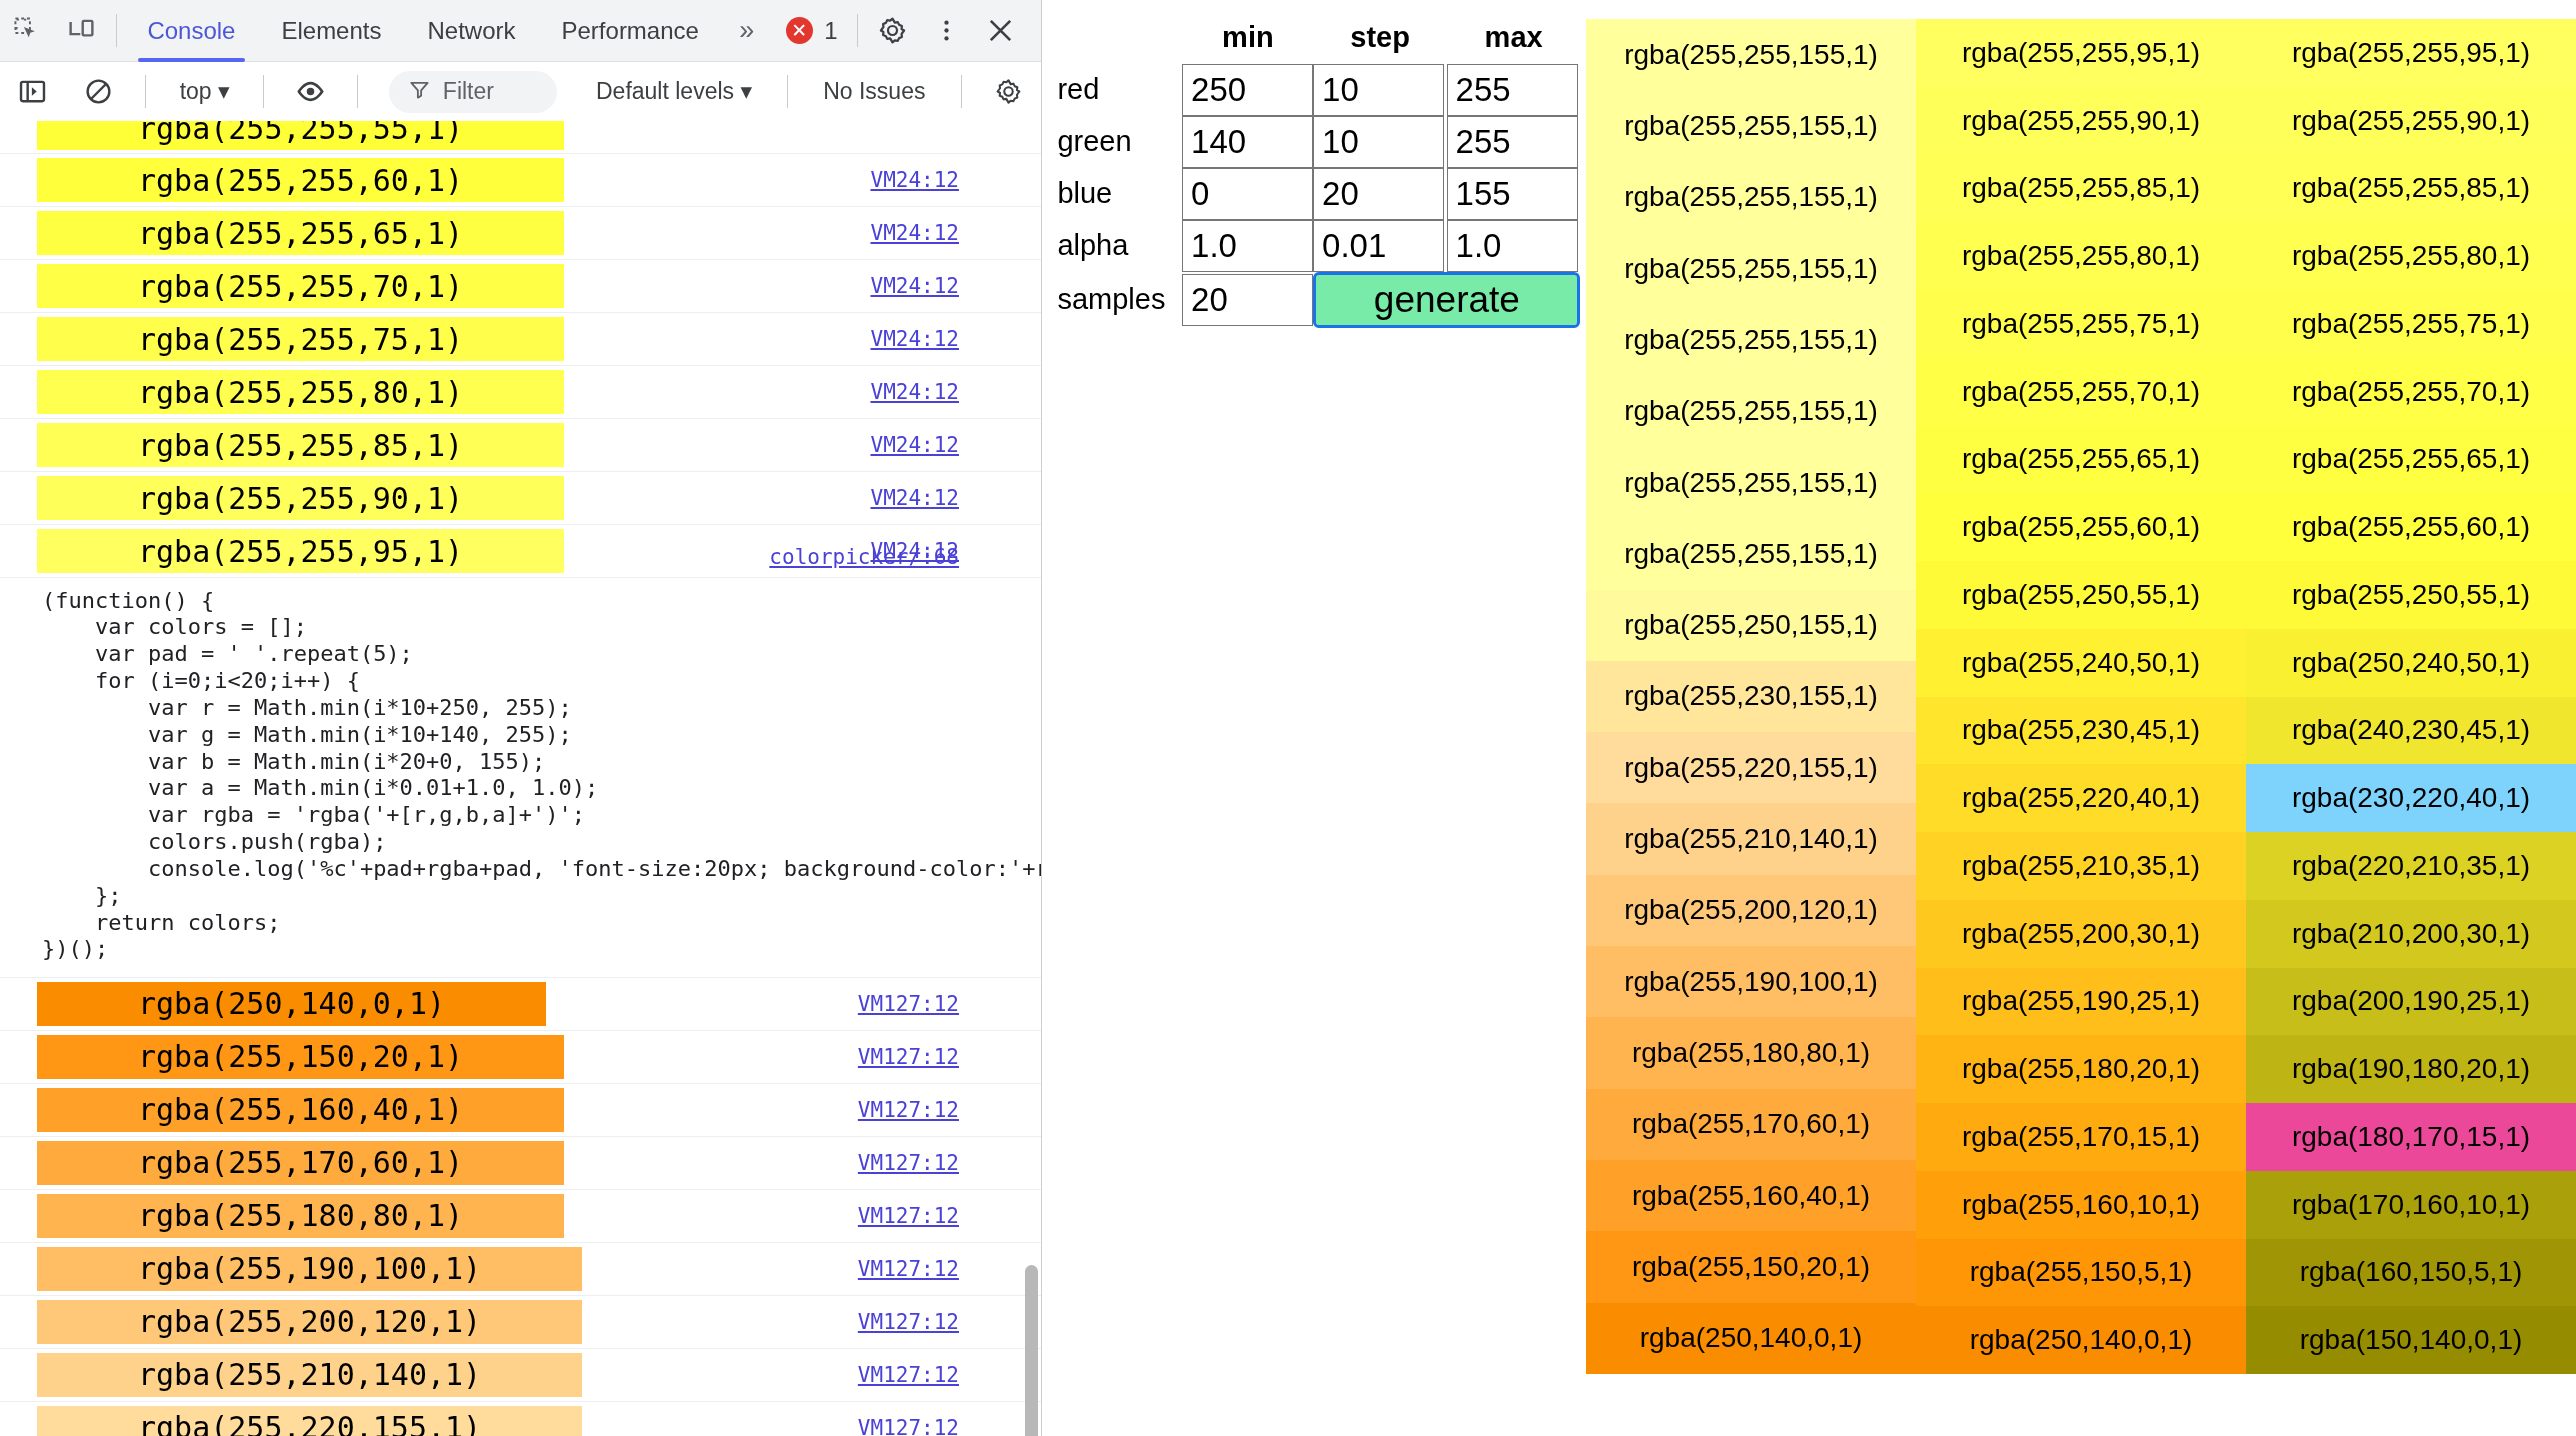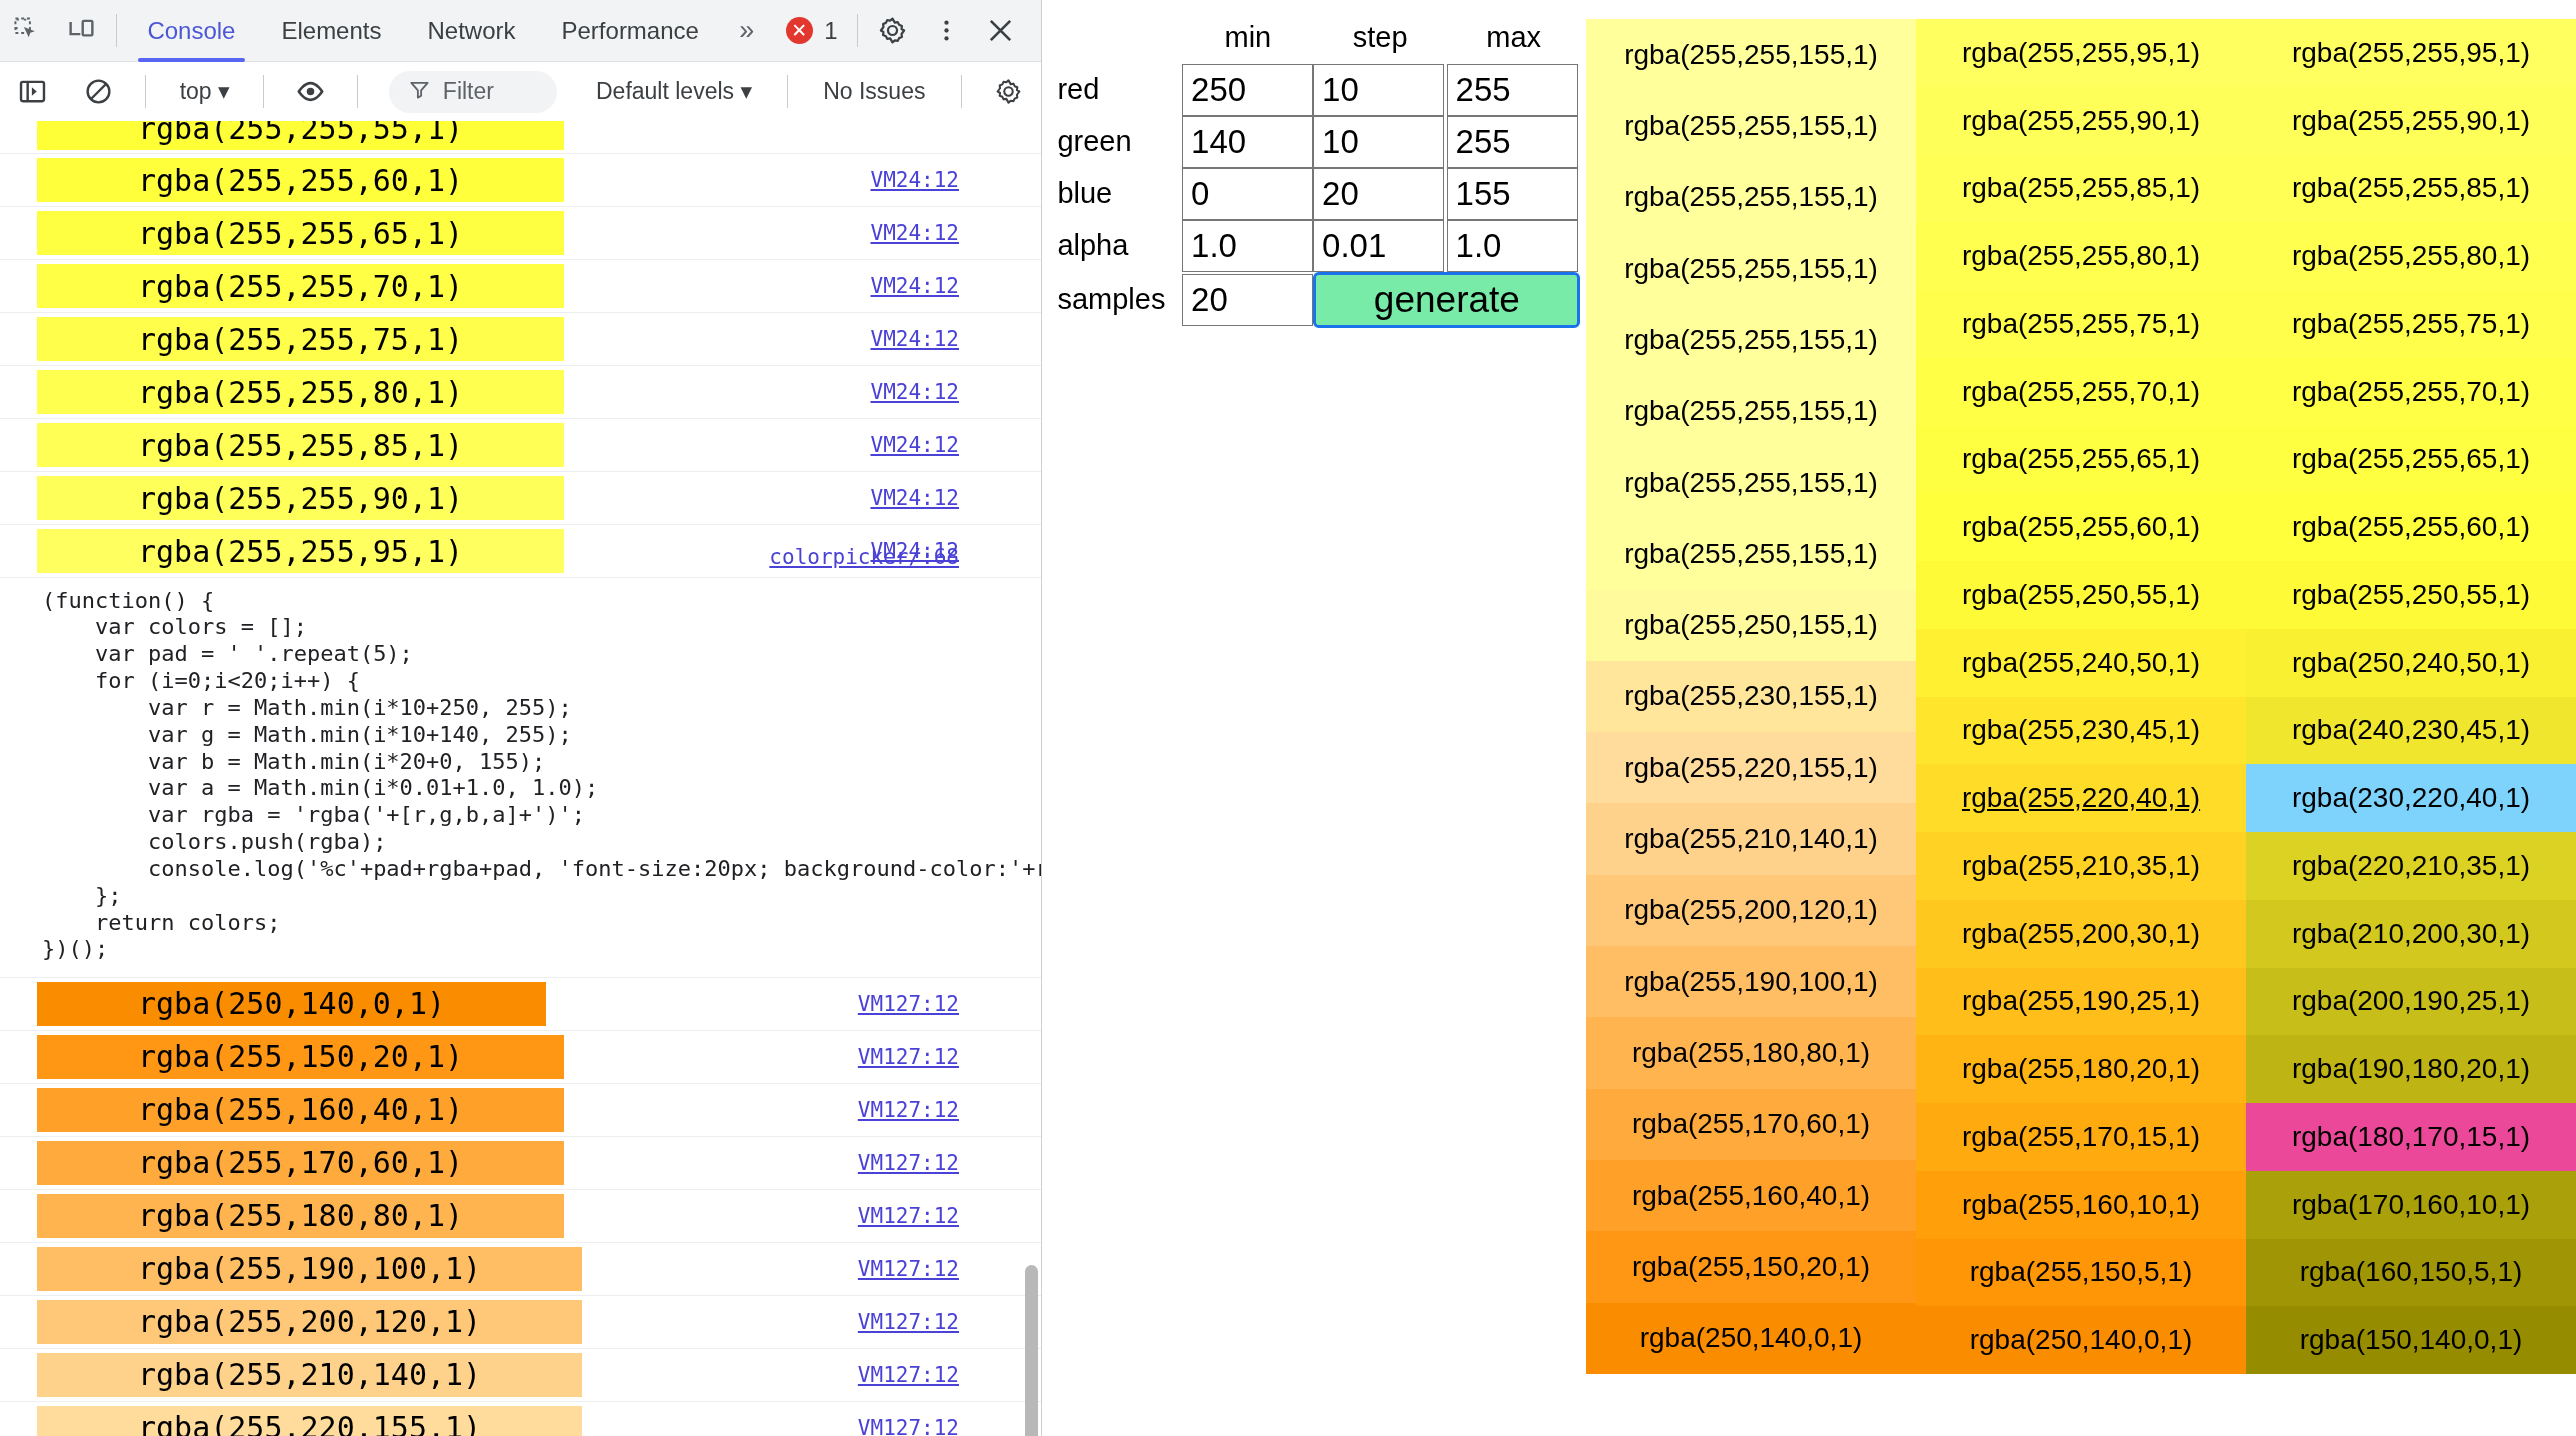--- a/index.html
+++ b/index.html
@@ -125,21 +125,21 @@
   }
 
   
   #form-panel {
     position: absolute; left: 1042px; top: 0;
     width: 544px; height: 1436px;
     background: #ffffff;
   }
   table.ctrl { border-collapse: collapse; margin: 17.3px 0 0 15.4px; }
   table.ctrl th {
-    font-weight: normal; font-size: 29px; color: #000;
+    font-weight: bold; font-size: 29px; color: #000;
     padding: 3.8px 0 9.6px 0; text-align: center; margin-top: 20px;
   }
   table.ctrl th.lbl-h { width: 125px; }
   table.ctrl td.lbl {
     font-size: 29px; color: #000; text-align: left;
     padding-right: 9.6px; white-space: nowrap;
   }
   .ibox {
     width: 131px; height: 52px;
     border: 1.9px solid #767676; background: #fff;
@@ -473,21 +473,21 @@
         <div class="sw-cell" style="background: rgb(255, 255, 90);">rgba(255,255,90,1)</div>
         <div class="sw-cell" style="background: rgb(255, 255, 85);">rgba(255,255,85,1)</div>
         <div class="sw-cell" style="background: rgb(255, 255, 80);">rgba(255,255,80,1)</div>
         <div class="sw-cell" style="background: rgb(255, 255, 75);">rgba(255,255,75,1)</div>
         <div class="sw-cell" style="background: rgb(255, 255, 70);">rgba(255,255,70,1)</div>
         <div class="sw-cell" style="background: rgb(255, 255, 65);">rgba(255,255,65,1)</div>
         <div class="sw-cell" style="background: rgb(255, 255, 60);">rgba(255,255,60,1)</div>
         <div class="sw-cell" style="background: rgb(255, 250, 55);">rgba(255,250,55,1)</div>
         <div class="sw-cell" style="background: rgb(255, 240, 50);">rgba(255,240,50,1)</div>
         <div class="sw-cell" style="background: rgb(255, 230, 45);">rgba(255,230,45,1)</div>
-        <div class="sw-cell" style="background: rgb(255, 220, 40); text-decoration: underline;">rgba(255,220,40,1)</div>
+        <div class="sw-cell" style="background: rgb(255, 220, 40);">rgba(255,220,40,1)</div>
         <div class="sw-cell" style="background: rgb(255, 210, 35);">rgba(255,210,35,1)</div>
         <div class="sw-cell" style="background: rgb(255, 200, 30);">rgba(255,200,30,1)</div>
         <div class="sw-cell" style="background: rgb(255, 190, 25);">rgba(255,190,25,1)</div>
         <div class="sw-cell" style="background: rgb(255, 180, 20);">rgba(255,180,20,1)</div>
         <div class="sw-cell" style="background: rgb(255, 170, 15);">rgba(255,170,15,1)</div>
         <div class="sw-cell" style="background: rgb(255, 160, 10);">rgba(255,160,10,1)</div>
         <div class="sw-cell" style="background: rgb(255, 150, 5);">rgba(255,150,5,1)</div>
         <div class="sw-cell" style="background: rgb(250, 140, 0);">rgba(250,140,0,1)</div>
       </div>
       <div class="sw-col">

